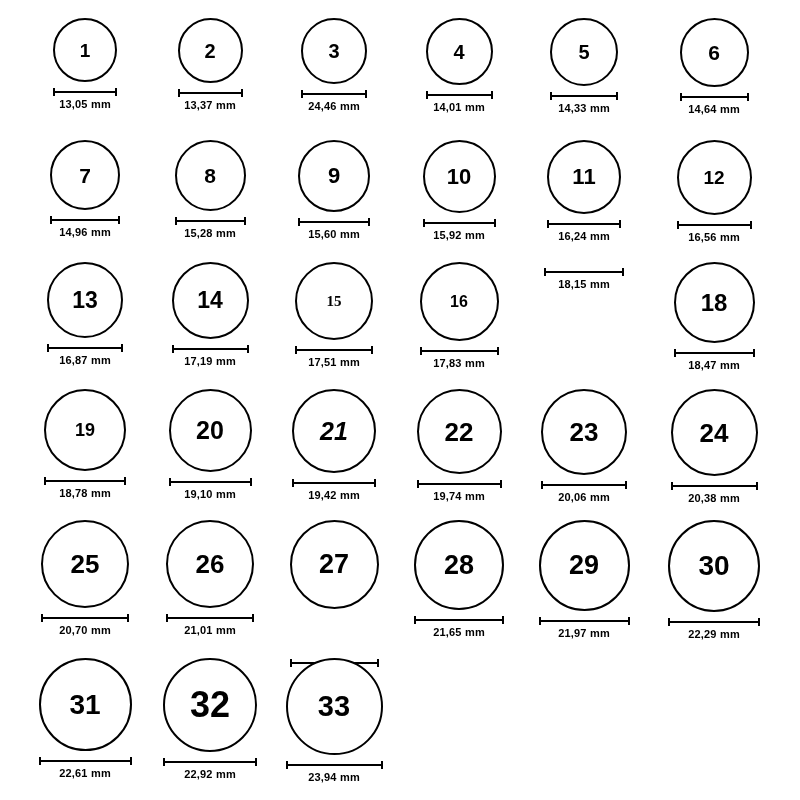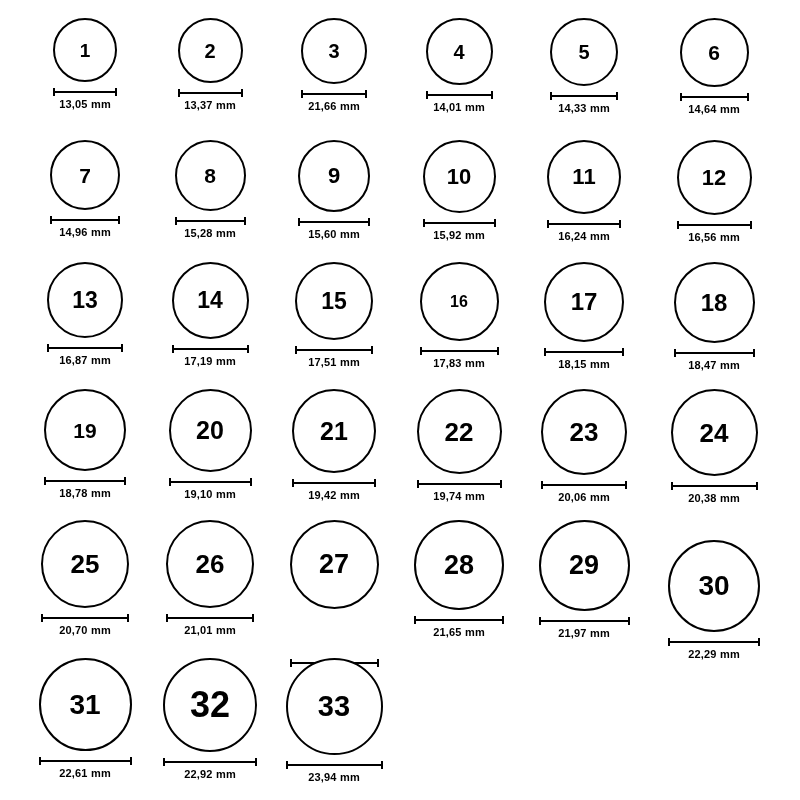--- a/index.html
+++ b/index.html
@@ -105,21 +105,21 @@
       </div>
     </div>
     <div class="ring-cell" style="left: 301px; top: 18px; width: 66px;">
       <div class="ring-circle" style="width: 66px; height: 66px;">
         <span class="ring-number" style="font-size: 20px;">3</span>
       </div>
       <div class="measure">
         <div class="measure-bar" style="width: 66px;">
           <div class="measure-line"></div>
         </div>
-        <div class="measure-label">21,66 mm</div>
+        <div class="measure-label">24,46 mm</div>
       </div>
     </div>
     <div class="ring-cell" style="left: 425.5px; top: 18px; width: 67px;">
       <div class="ring-circle" style="width: 67px; height: 67px;">
         <span class="ring-number" style="font-size: 20px;">4</span>
       </div>
       <div class="measure">
         <div class="measure-bar" style="width: 67px;">
           <div class="measure-line"></div>
         </div>
@@ -198,21 +198,21 @@
       </div>
       <div class="measure">
         <div class="measure-bar" style="width: 74px;">
           <div class="measure-line"></div>
         </div>
         <div class="measure-label">16,24 mm</div>
       </div>
     </div>
     <div class="ring-cell" style="left: 676.5px; top: 140px; width: 75px;">
       <div class="ring-circle" style="width: 75px; height: 75px;">
-        <span class="ring-number" style="font-size: 22px;">12</span>
+        <span class="ring-number" style="font-size: 19px;">12</span>
       </div>
       <div class="measure">
         <div class="measure-bar" style="width: 75px;">
           <div class="measure-line"></div>
         </div>
         <div class="measure-label">16,56 mm</div>
       </div>
     </div>
     <div class="ring-cell" style="left: 47px; top: 262px; width: 76px;">
       <div class="ring-circle" style="width: 76px; height: 76px;">
@@ -231,86 +231,83 @@
       </div>
       <div class="measure">
         <div class="measure-bar" style="width: 77px;">
           <div class="measure-line"></div>
         </div>
         <div class="measure-label">17,19 mm</div>
       </div>
     </div>
     <div class="ring-cell" style="left: 295px; top: 262px; width: 78px;">
       <div class="ring-circle" style="width: 78px; height: 78px;">
-        <span class="ring-number" style="font-size: 23px;">15</span>
+        <span class="ring-number" style="font-size: 15px; font-family: Liberation Serif, serif;">15</span>
       </div>
       <div class="measure">
         <div class="measure-bar" style="width: 78px;">
           <div class="measure-line"></div>
         </div>
         <div class="measure-label">17,51 mm</div>
       </div>
     </div>
     <div class="ring-cell" style="left: 419.5px; top: 262px; width: 79px;">
       <div class="ring-circle" style="width: 79px; height: 79px;">
         <span class="ring-number" style="font-size: 16px;">16</span>
       </div>
       <div class="measure">
         <div class="measure-bar" style="width: 79px;">
           <div class="measure-line"></div>
         </div>
         <div class="measure-label">17,83 mm</div>
       </div>
     </div>
     <div class="ring-cell" style="left: 544px; top: 262px; width: 80px;">
-      <div class="ring-circle" style="width: 80px; height: 80px;">
-        <span class="ring-number" style="font-size: 24px;">17</span>
-      </div>
       <div class="measure">
         <div class="measure-bar" style="width: 80px;">
           <div class="measure-line"></div>
         </div>
         <div class="measure-label">18,15 mm</div>
       </div>
     </div>
     <div class="ring-cell" style="left: 673.5px; top: 262px; width: 81px;">
       <div class="ring-circle" style="width: 81px; height: 81px;">
         <span class="ring-number" style="font-size: 24px;">18</span>
       </div>
       <div class="measure">
         <div class="measure-bar" style="width: 81px;">
           <div class="measure-line"></div>
         </div>
         <div class="measure-label">18,47 mm</div>
       </div>
     </div>
     <div class="ring-cell" style="left: 44px; top: 389px; width: 82px;">
       <div class="ring-circle" style="width: 82px; height: 82px;">
-        <span class="ring-number" style="font-size: 21px;">19</span>
+        <span class="ring-number" style="font-size: 18px;">19</span>
       </div>
       <div class="measure">
         <div class="measure-bar" style="width: 82px;">
           <div class="measure-line"></div>
         </div>
         <div class="measure-label">18,78 mm</div>
       </div>
     </div>
     <div class="ring-cell" style="left: 168.5px; top: 389px; width: 83px;">
       <div class="ring-circle" style="width: 83px; height: 83px;">
         <span class="ring-number" style="font-size: 25px; text-align: right;">20</span>
       </div>
       <div class="measure">
         <div class="measure-bar" style="width: 83px;">
           <div class="measure-line"></div>
         </div>
         <div class="measure-label">19,10 mm</div>
       </div>
     </div>
     <div class="ring-cell" style="left: 292px; top: 389px; width: 84px;">
-      <div class="ring-circle" style="width: 84px; height: 84px;">
+      <div class="ring-circle" style="width: 84px; height: 84px; font-style: italic;">
         <span class="ring-number" style="font-size: 25px;">21</span>
       </div>
       <div class="measure">
         <div class="measure-bar" style="width: 84px;">
           <div class="measure-line"></div>
         </div>
         <div class="measure-label">19,42 mm</div>
       </div>
     </div>
     <div class="ring-cell" style="left: 416.5px; top: 389px; width: 85px;">
@@ -394,21 +391,21 @@
       <div class="ring-circle" style="width: 91px; height: 91px;">
         <span class="ring-number" style="font-size: 27px;">29</span>
       </div>
       <div class="measure">
         <div class="measure-bar" style="width: 91px;">
           <div class="measure-line"></div>
         </div>
         <div class="measure-label">21,97 mm</div>
       </div>
     </div>
-    <div class="ring-cell" style="left: 668px; top: 540px; width: 92px;">
+    <div class="ring-cell" style="left: 668px; top: 520px; width: 92px;">
       <div class="ring-circle" style="width: 92px; height: 92px;">
         <span class="ring-number" style="font-size: 28px;">30</span>
       </div>
       <div class="measure">
         <div class="measure-bar" style="width: 92px;">
           <div class="measure-line"></div>
         </div>
         <div class="measure-label">22,29 mm</div>
       </div>
     </div>

